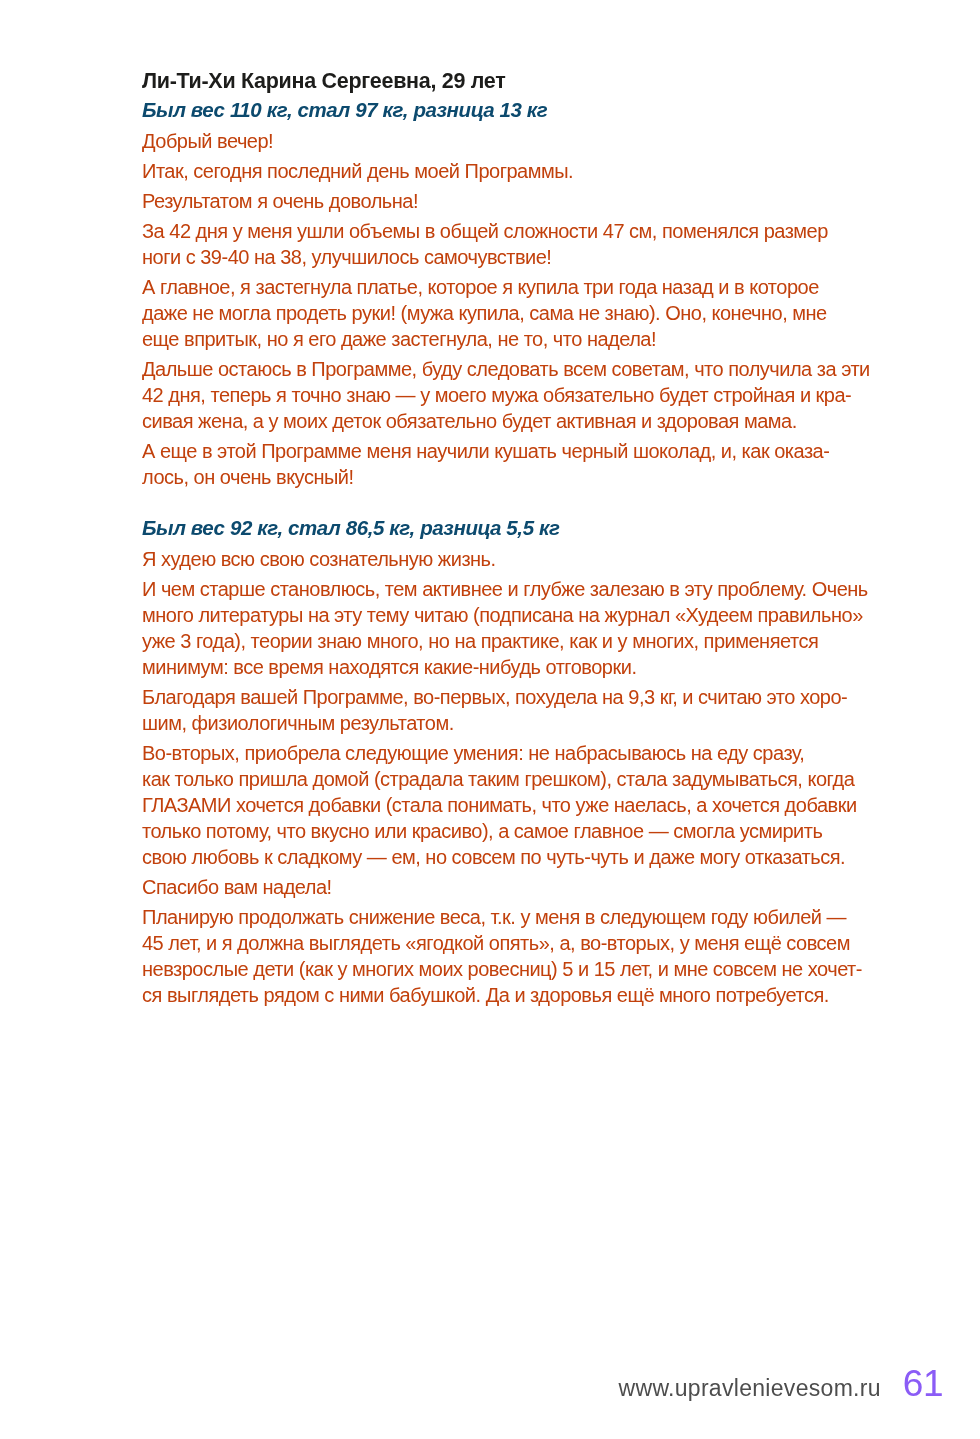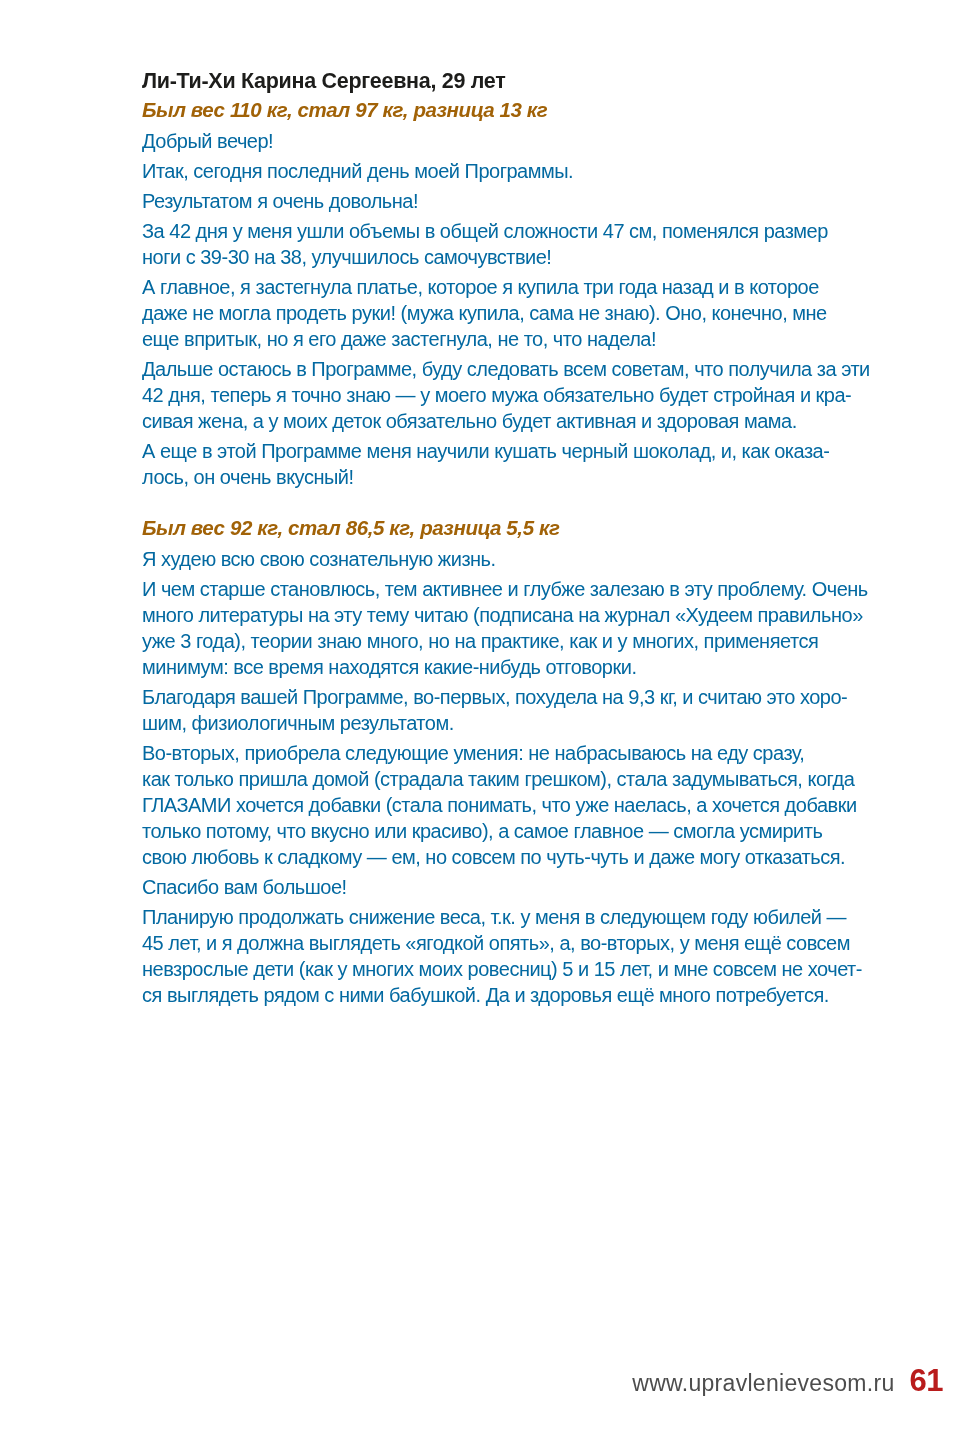--- a/index.html
+++ b/index.html
@@ -30,68 +30,68 @@
     margin: 0 0 3px 0;
     color: #1d1d1b;
   }
   .stats {
     font-size: 20.5px;
     font-style: italic;
     font-weight: 600;
     line-height: 26px;
     letter-spacing: -0.4px;
     margin: 0 0 5px 0;
-    color: #a16207;
+    color: #0c4a6e;
   }
   .body-para {
     font-size: 20px;
     font-weight: 400;
     line-height: 26px;
     letter-spacing: -0.5px;
     margin: 0 0 4px 0;
     white-space: pre-line;
-    color: #0369a1;
+    color: #c2410c;
   }
   .testimonial + .testimonial {
     margin-top: 25px;
   }
   .footer {
     position: absolute;
     right: 37px;
     top: 1363px;
     display: flex;
     align-items: baseline;
-    gap: 15px;
+    gap: 22px;
   }
   .site-url {
     font-size: 23px;
     letter-spacing: 0.3px;
     color: #4d4d4d;
   }
   .page-number {
-    font-size: 31px;
-    font-weight: 700;
+    font-size: 37px;
+    font-weight: 400;
     letter-spacing: -0.5px;
-    color: #b91c1c;
+    color: #8b5cf6;
   }
 </style>
 </head>
 <body>
 
 <div class="page">
   <div class="content">
 
     <section class="testimonial">
       <h2 class="testimonial-name">Ли-Ти-Хи Карина Сергеевна, 29 лет</h2>
       <p class="stats">Был вес 110 кг, стал 97 кг, разница 13 кг</p>
       <p class="body-para">Добрый вечер!</p>
       <p class="body-para">Итак, сегодня последний день моей Программы.</p>
       <p class="body-para">Результатом я очень довольна!</p>
       <p class="body-para">За 42 дня у меня ушли объемы в общей сложности 47 см, поменялся размер
-ноги с 39-30 на 38, улучшилось самочувствие!</p>
+ноги с 39-40 на 38, улучшилось самочувствие!</p>
       <p class="body-para">А главное, я застегнула платье, которое я купила три года назад и в которое
 даже не могла продеть руки! (мужа купила, сама не знаю). Оно, конечно, мне
 еще впритык, но я его даже застегнула, не то, что надела!</p>
       <p class="body-para">Дальше остаюсь в Программе, буду следовать всем советам, что получила за эти
 42 дня, теперь я точно знаю — у моего мужа обязательно будет стройная и кра-
 сивая жена, а у моих деток обязательно будет активная и здоровая мама.</p>
       <p class="body-para">А еще в этой Программе меня научили кушать черный шоколад, и, как оказа-
 лось, он очень вкусный!</p>
     </section>
 
@@ -102,21 +102,21 @@
 много литературы на эту тему читаю (подписана на журнал «Худеем правильно»
 уже 3 года), теории знаю много, но на практике, как и у многих, применяется
 минимум: все время находятся какие-нибудь отговорки.</p>
       <p class="body-para">Благодаря вашей Программе, во-первых, похудела на 9,3 кг, и считаю это хоро-
 шим, физиологичным результатом.</p>
       <p class="body-para">Во-вторых, приобрела следующие умения: не набрасываюсь на еду сразу,
 как только пришла домой (страдала таким грешком), стала задумываться, когда
 ГЛАЗАМИ хочется добавки (стала понимать, что уже наелась, а хочется добавки
 только потому, что вкусно или красиво), а самое главное — смогла усмирить
 свою любовь к сладкому — ем, но совсем по чуть-чуть и даже могу отказаться.</p>
-      <p class="body-para">Спасибо вам большое!</p>
+      <p class="body-para">Спасибо вам надела!</p>
       <p class="body-para">Планирую продолжать снижение веса, т.к. у меня в следующем году юбилей —
 45 лет, и я должна выглядеть «ягодкой опять», а, во-вторых, у меня ещё совсем
 невзрослые дети (как у многих моих ровесниц) 5 и 15 лет, и мне совсем не хочет-
 ся выглядеть рядом с ними бабушкой. Да и здоровья ещё много потребуется.</p>
     </section>
 
   </div>
 
   <div class="footer">
     <span class="site-url">www.upravlenievesom.ru</span>

